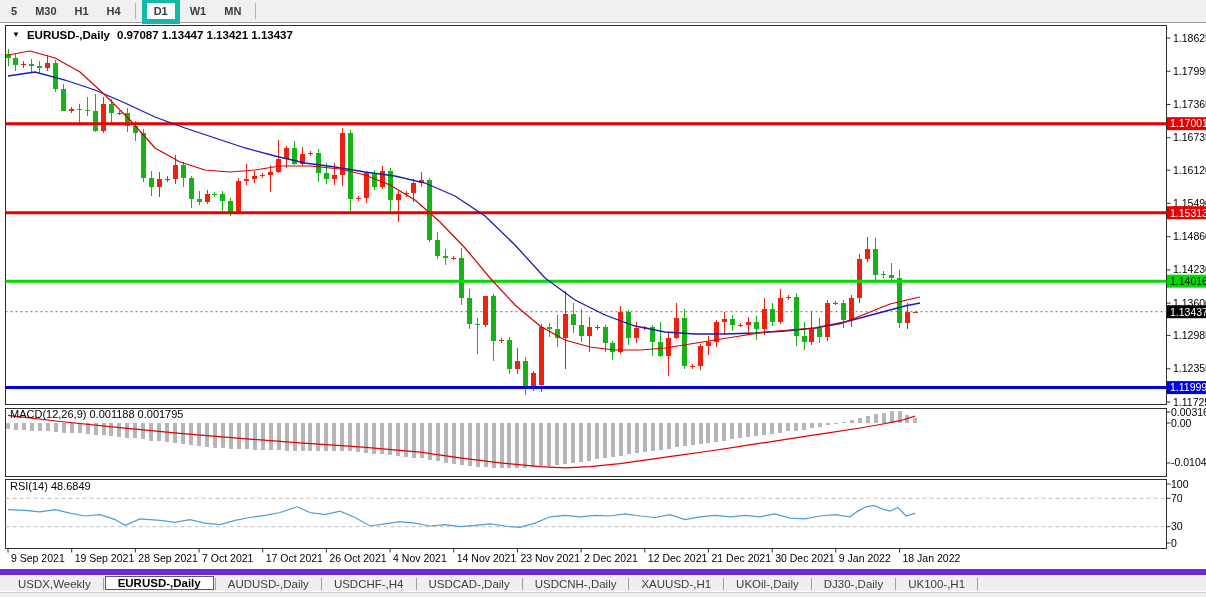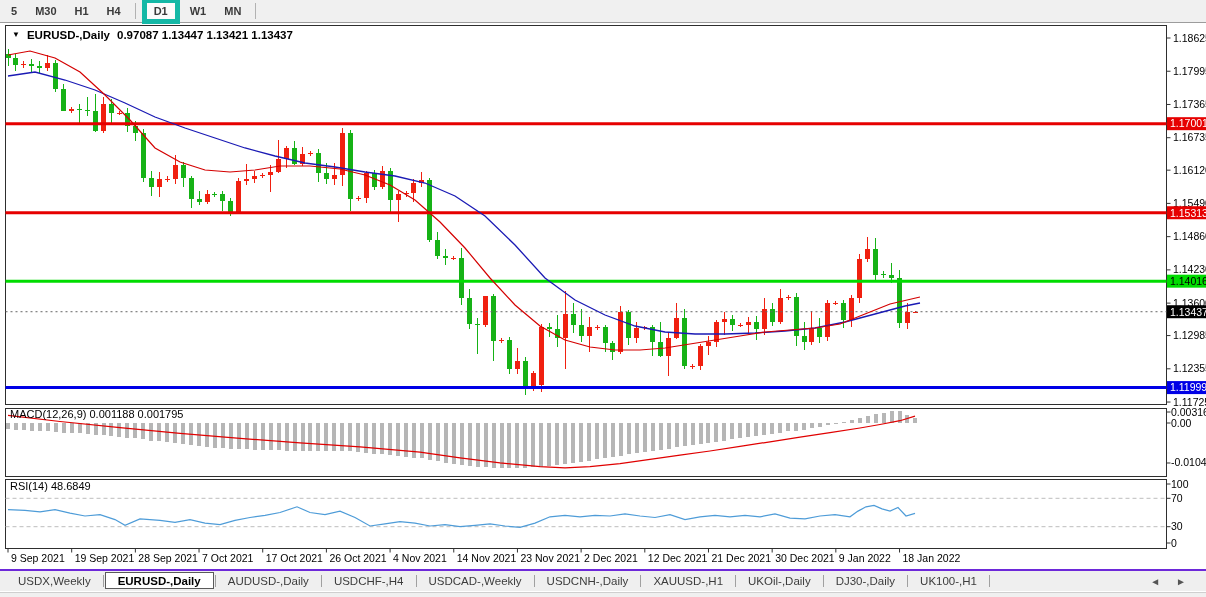--- a/index.html
+++ b/index.html
@@ -9,22 +9,22 @@
     padding-left:2px;z-index:6;}
   .tf-btn{font-size:11px;font-weight:bold;color:#3a3a3a;padding:2px 7px;margin:0 1px;
     border:1px solid transparent;cursor:default;}
   .tf-btn.active{background:#fbfbfb;border:5px solid #14b8a6;}
   .tf-sep{width:1px;height:16px;background:#b2b2b2;margin:0 5px;}
   #chart-svg{position:absolute;top:0;left:0;z-index:1;}
   .chart-title{position:absolute;top:29px;left:12px;z-index:4;display:flex;align-items:center;
     gap:7px;font-size:11.5px;font-weight:bold;color:#000;}
   .chart-title .tri{font-size:8px;line-height:1;}
   .tabbar{position:absolute;top:569px;left:0;width:1206px;height:22px;background:#efefef;
-    border-top:2px solid #6d28d9;display:flex;align-items:stretch;box-sizing:border-box;
-    padding-left:6px;z-index:6;}
+    border-top:6px solid #6d28d9;display:flex;align-items:stretch;box-sizing:border-box;
+    padding-left:6px;z-index:6;flex-direction:column;}
   .tab{display:flex;align-items:center;padding:0 12px;font-size:11.5px;color:#3c3c3c;cursor:default;white-space:nowrap;}
   .tab.active{background:#fff;border:1px solid #5a5a5a;font-weight:bold;color:#000;margin:1px 1px 2px 1px;}
   .tab-div{width:1px;height:12px;background:#a0a0a0;align-self:center;}
   .tab-arrows{margin-left:auto;display:flex;gap:16px;align-items:center;padding-right:20px;
     color:#555;font-size:10px;}
   .statusbar{position:absolute;top:592px;left:0;width:1206px;height:5px;background:#f0f0f0;
     border-top:1px solid #cfcfcf;z-index:6;}
   svg text{font-family:"Liberation Sans","DejaVu Sans",sans-serif;}
 </style>
 </head>
@@ -513,21 +513,21 @@
 <div class="tabbar">
   <div id="tabs" style="display:flex;align-items:stretch;">
       <div class="tab">USDX,Weekly</div>
       <div class="tab-div"></div>
       <div class="tab active">EURUSD-,Daily</div>
       <div class="tab-div"></div>
       <div class="tab">AUDUSD-,Daily</div>
       <div class="tab-div"></div>
       <div class="tab">USDCHF-,H4</div>
       <div class="tab-div"></div>
-      <div class="tab">USDCAD-,Weekly</div>
+      <div class="tab">USDCAD-,Daily</div>
       <div class="tab-div"></div>
       <div class="tab">USDCNH-,Daily</div>
       <div class="tab-div"></div>
       <div class="tab">XAUUSD-,H1</div>
       <div class="tab-div"></div>
       <div class="tab">UKOil-,Daily</div>
       <div class="tab-div"></div>
       <div class="tab">DJ30-,Daily</div>
       <div class="tab-div"></div>
       <div class="tab">UK100-,H1</div>

